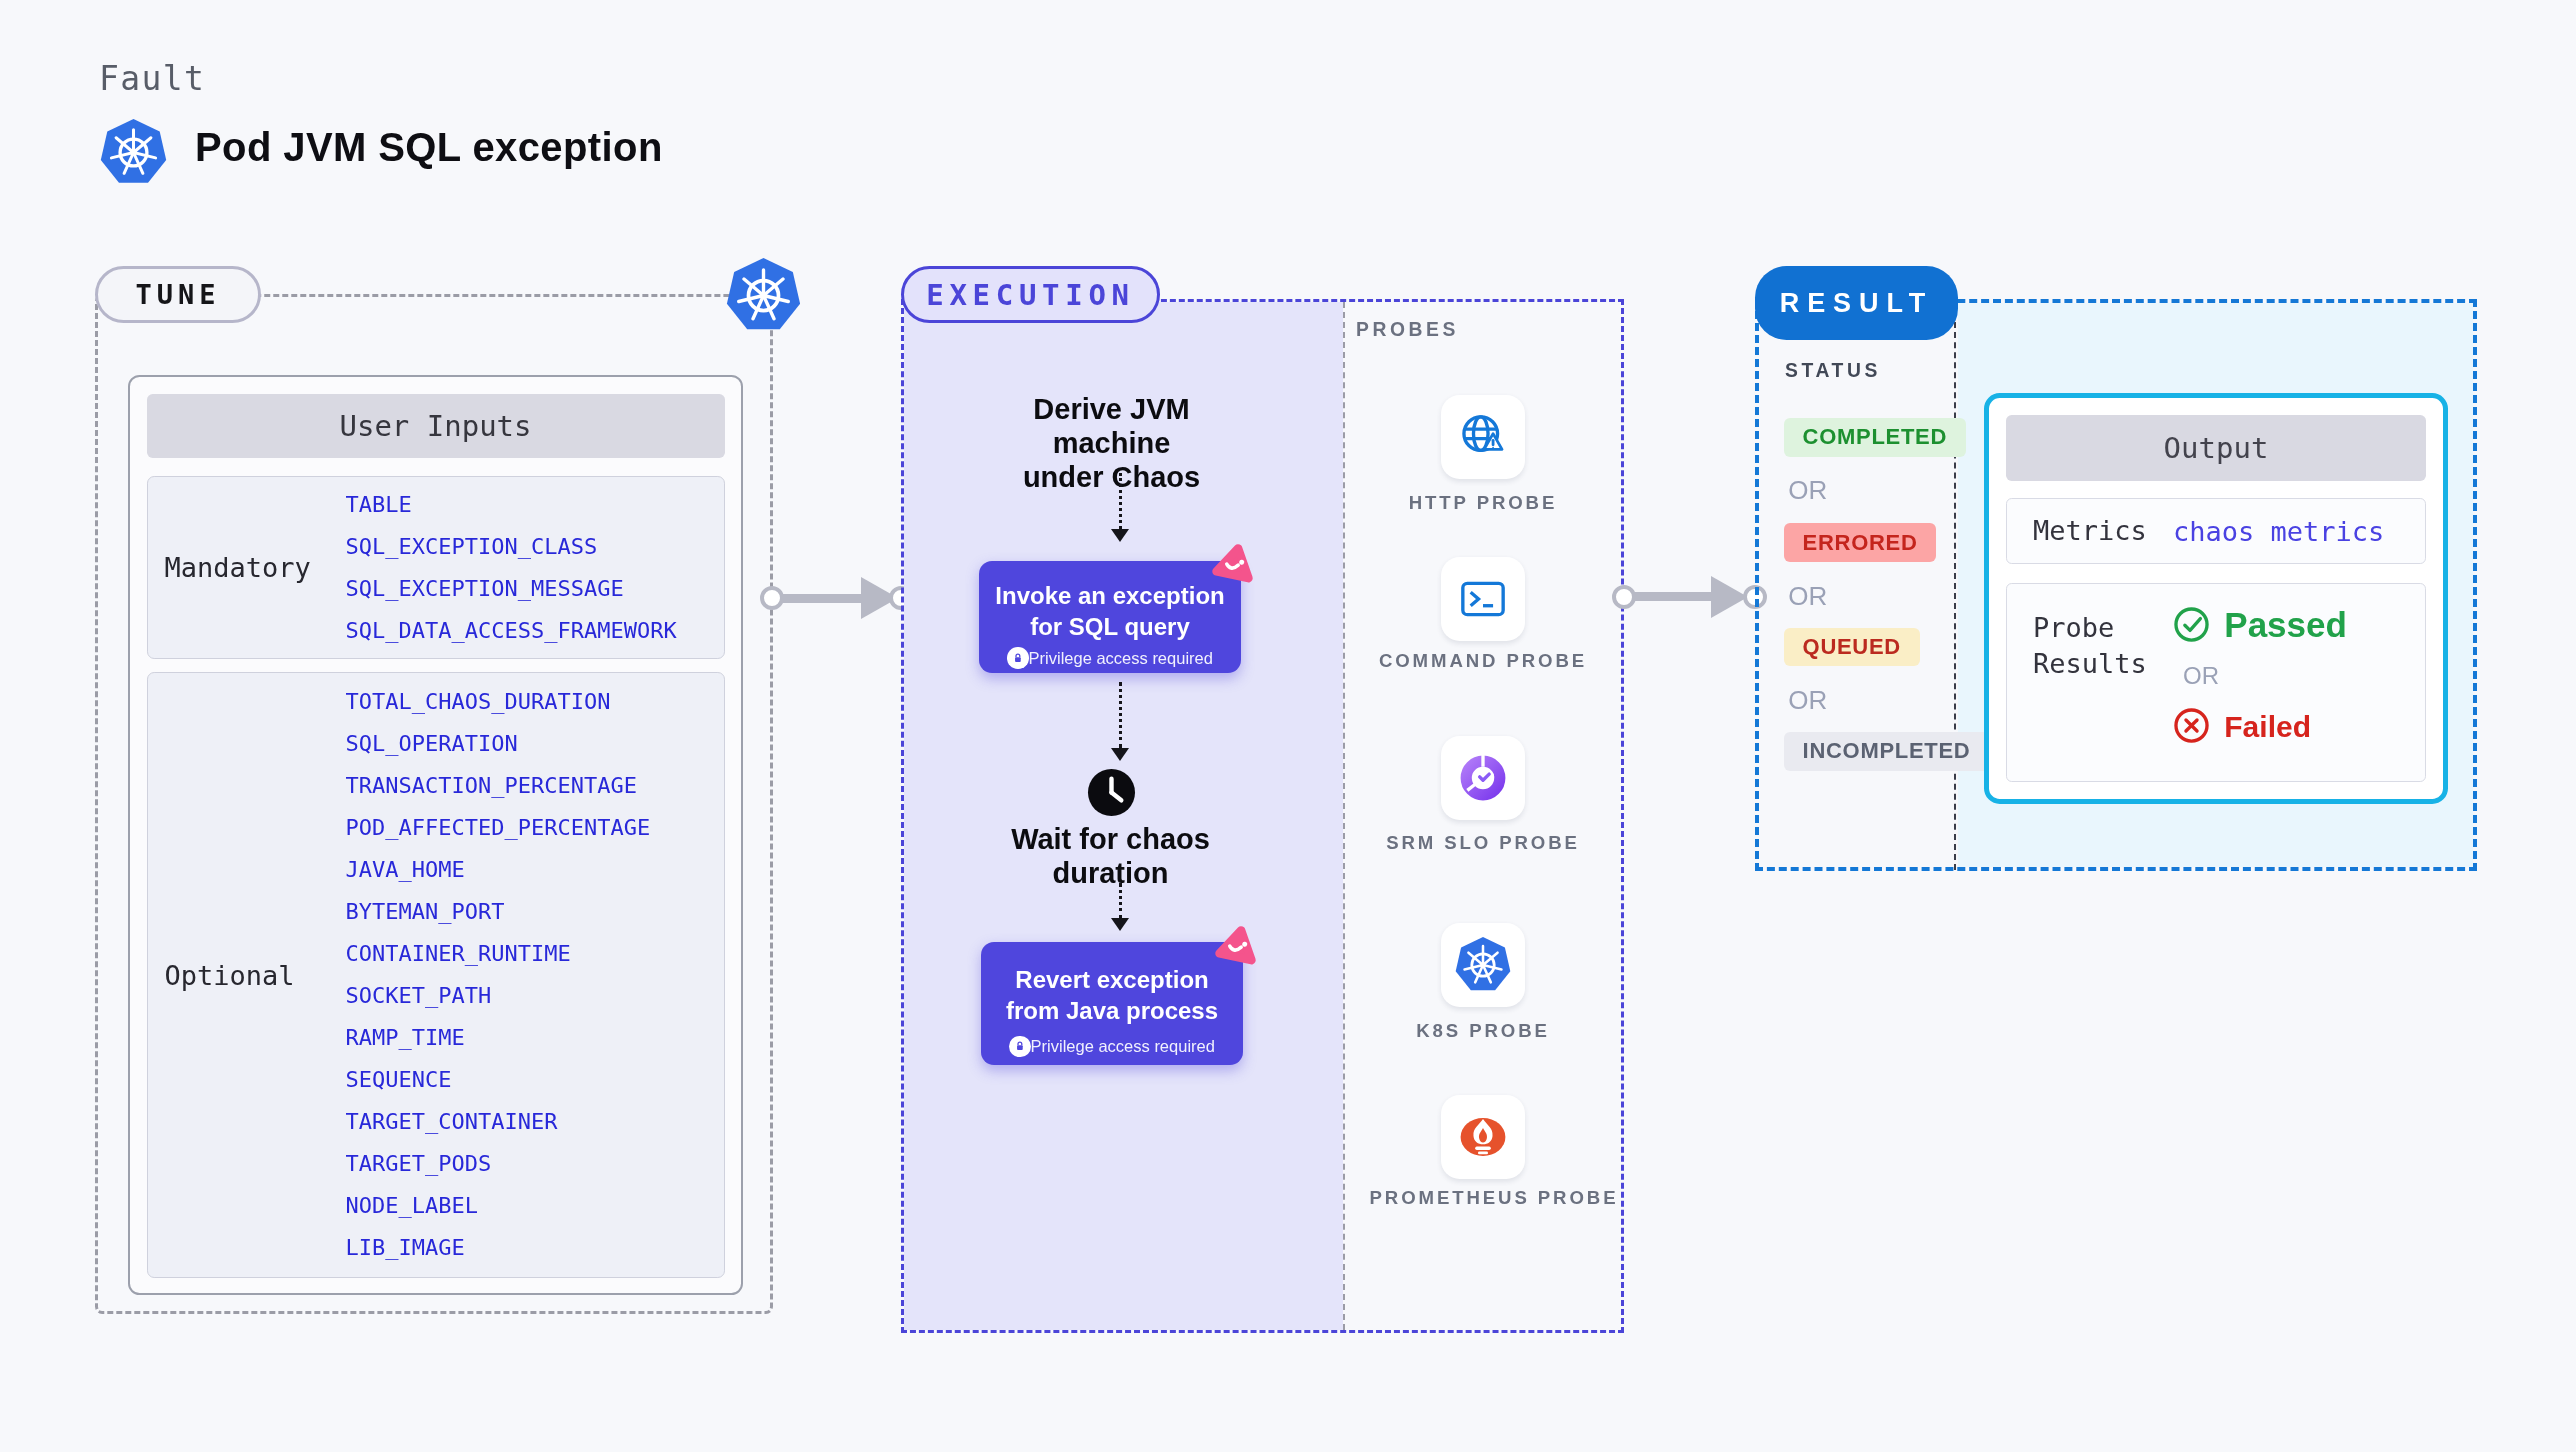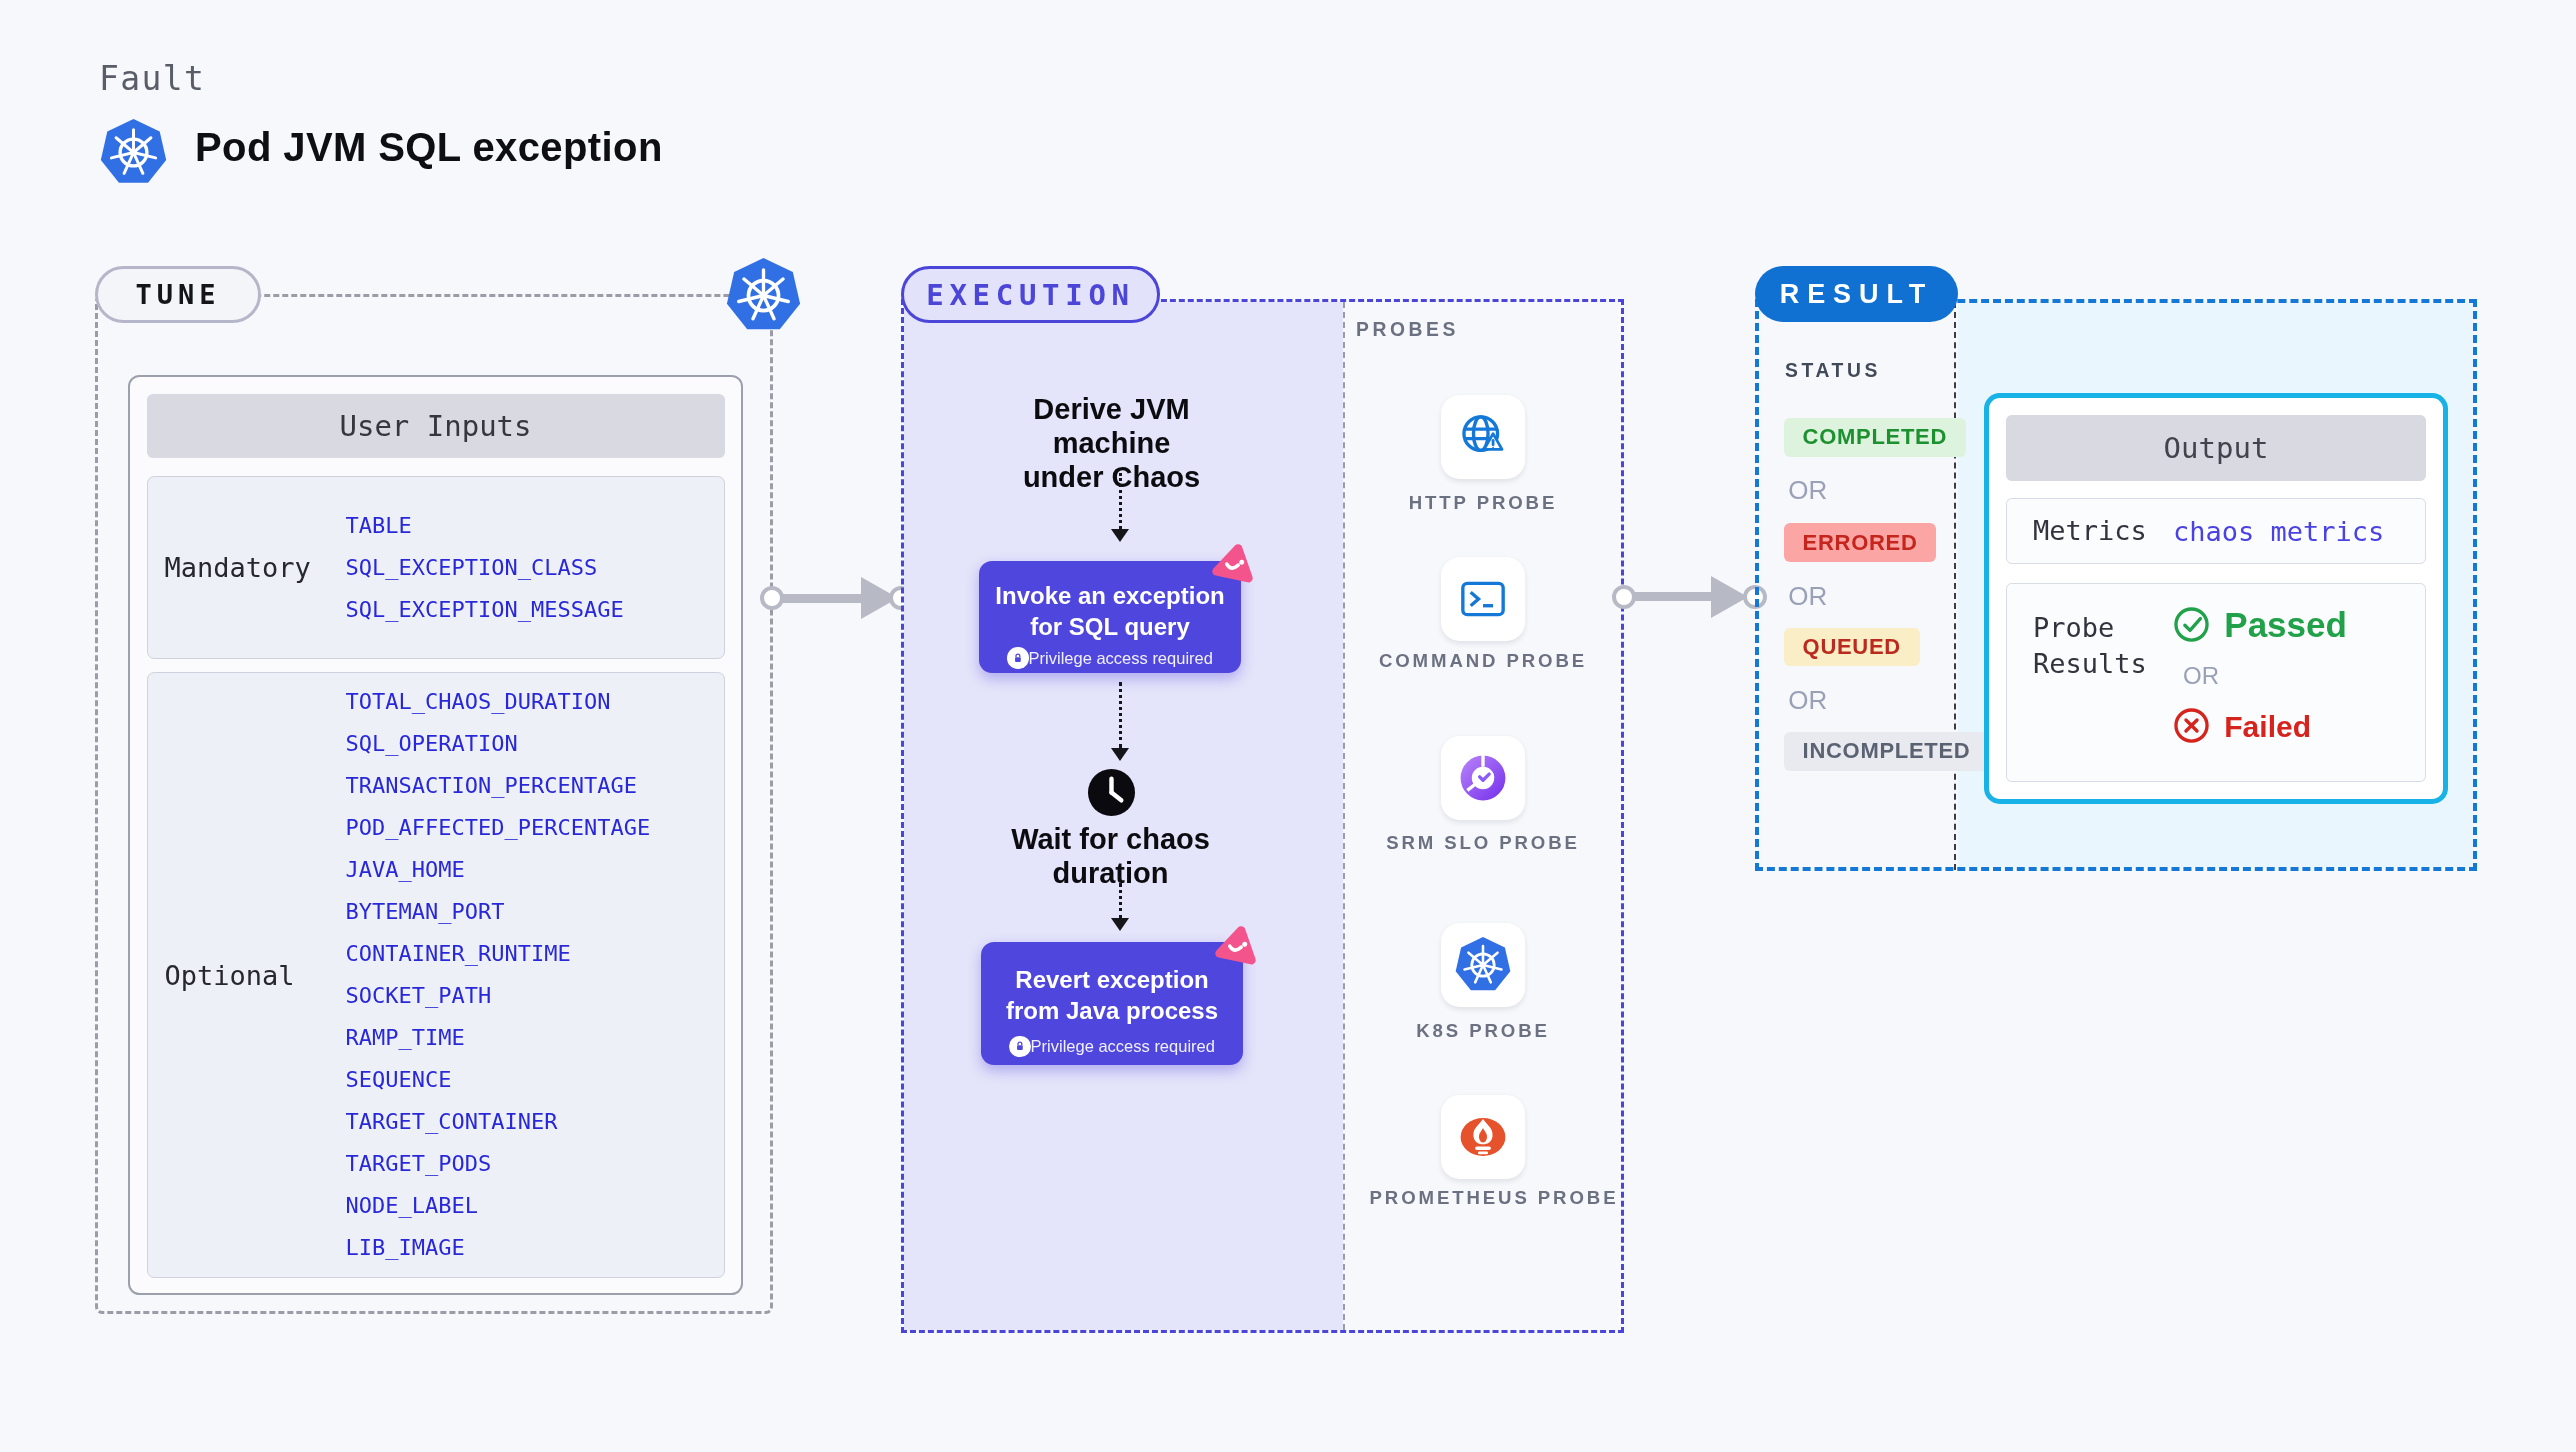--- a/index.html
+++ b/index.html
@@ -63,21 +63,21 @@
   .probes-label{left:1356px;top:319px;font-size:19.3px;font-weight:bold;color:#6b7180;letter-spacing:3.6px;}
   .probe-card{width:84px;height:84px;background:#ffffff;border-radius:18.6px;
               box-shadow:0 2.1px 5.7px rgba(40,50,80,.10);display:flex;align-items:center;justify-content:center;}
   .probe-name{width:258px;text-align:center;font-size:18.6px;line-height:24px;font-weight:bold;
               color:#6b7180;letter-spacing:2.9px;}
 
   
   .result-box{left:1755px;top:299px;width:722px;height:572px;border:4.3px dashed #1478d6;}
   .result-cyan{position:absolute;left:199px;top:0;right:0;bottom:0;background:#e9f6fd;}
   .result-divider{position:absolute;left:1954px;top:302px;height:568px;width:0;border-left:2.1px dashed #3a3d49;}
-  .result-pill{left:1755px;top:266px;width:203px;height:56px;background:#1171d2;border-radius:31.5px;
+  .result-pill{left:1755px;top:266px;width:203px;height:74px;background:#1171d2;border-radius:31.5px;
                display:flex;align-items:center;justify-content:center;color:#fff;
                font-size:27px;font-weight:800;letter-spacing:7.9px;}
   .status-label{left:1785px;top:360px;font-size:19.3px;font-weight:bold;color:#424957;letter-spacing:3.6px;}
   .badge{display:inline-block;padding:6.4px 18.6px;border-radius:6px;font-size:22px;font-weight:800;letter-spacing:0.7px;}
   .badge.completed{background:#def3de;color:#1d9030;}
   .badge.errored{background:#fca5a5;color:#c4251d;}
   .badge.queued{background:#faeec6;color:#bb2a1f;}
   .badge.incompleted{background:#e9eaf0;color:#5b6272;}
   .or-sep{font-size:26px;color:#9aa1b6;}
 
@@ -152,20 +152,21 @@
   </div>
 
   <div class="abs ui-card">
     <div class="ui-header mono">User Inputs</div>
     <div class="ui-row mandatory">
       <div class="rowlabel mono">Mandatory</div>
       <div class="rowvals mono">
         <span>TABLE</span>
         <span>SQL_EXCEPTION_CLASS</span>
         <span>SQL_EXCEPTION_MESSAGE</span>
+        <span>SQL_DATA_ACCESS_FRAMEWORK</span>
       </div>
     </div>
     <div class="ui-row optional">
       <div class="rowlabel mono">Optional</div>
       <div class="rowvals mono">
         <span>TOTAL_CHAOS_DURATION</span>
         <span>SQL_OPERATION</span>
         <span>TRANSACTION_PERCENTAGE</span>
         <span>POD_AFFECTED_PERCENTAGE</span>
         <span>JAVA_HOME</span>

